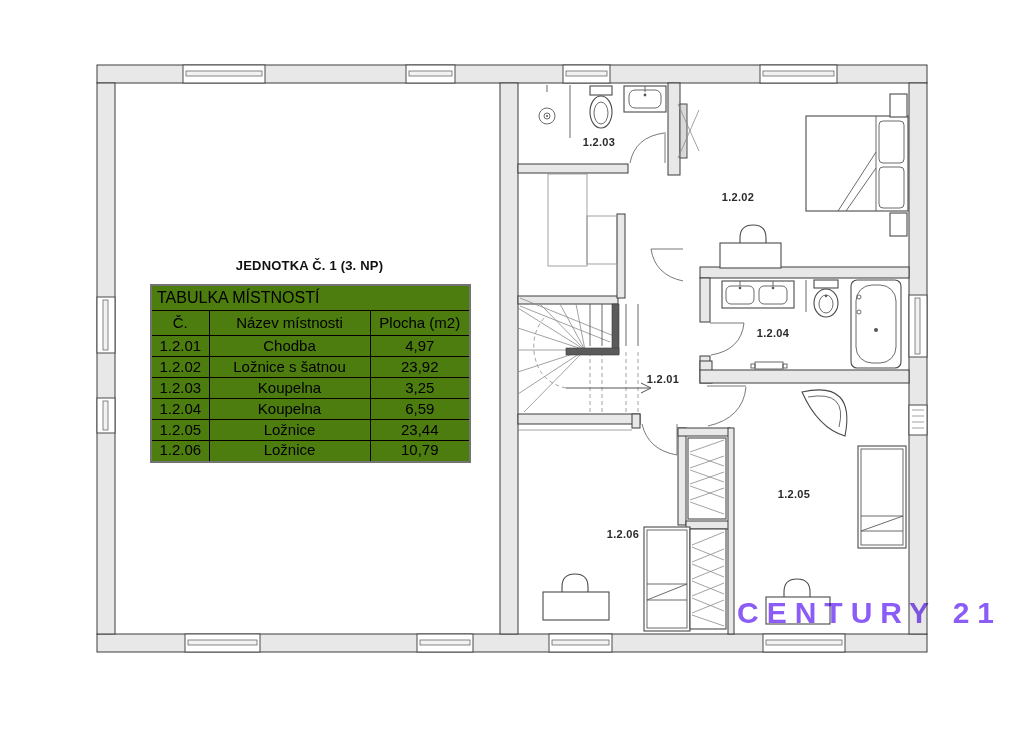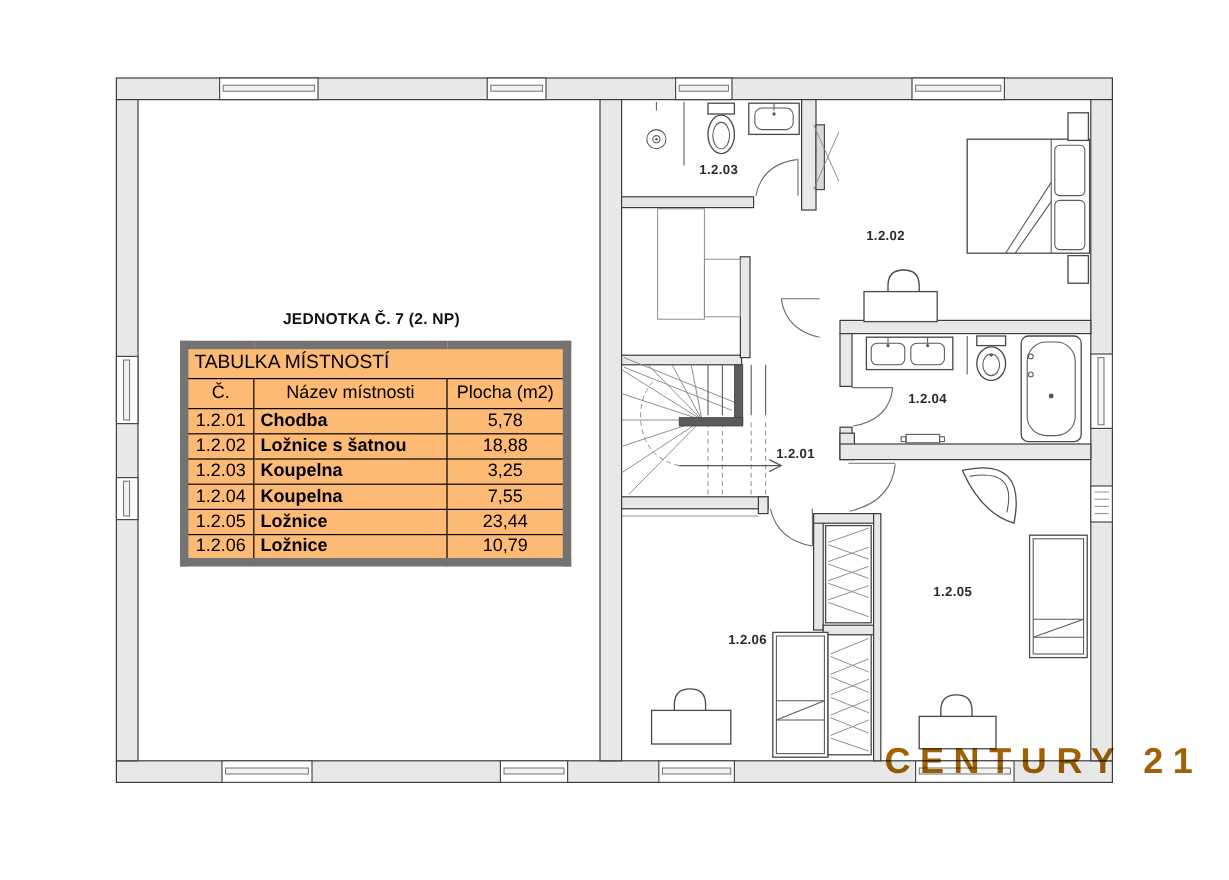--- a/index.html
+++ b/index.html
@@ -4,31 +4,31 @@
 <style>
   html,body{margin:0;padding:0;background:#fff;}
   #stage{position:relative;width:1024px;height:679px;background:#ffffff;overflow:hidden;
          font-family:"Liberation Sans",sans-serif;}
   #plan-svg{position:absolute;left:0;top:0;}
   .plan-label{position:absolute;transform:translate(-50%,-50%);
               font:700 11px "Liberation Sans",sans-serif;color:#2a2a2a;letter-spacing:.3px;white-space:nowrap;}
   #unit-title{position:absolute;left:150px;top:258px;width:319px;text-align:center;
               font:700 13px "Liberation Sans",sans-serif;color:#111;letter-spacing:.2px;}
   #room-table{position:absolute;left:150px;top:284px;width:319px;border-collapse:collapse;
-              border:7px solid #737373;table-layout:fixed;background:#fdba74;}
+              border:2px solid #737373;table-layout:fixed;background:#4d7c0f;}
   #room-table th,#room-table td{border:1.5px solid #000;padding:0 5px;color:#000;
               font:400 15px/1.25 "Liberation Sans",sans-serif;overflow:hidden;white-space:nowrap;}
   #room-table .tbl-title{font-size:16px;height:24px;text-align:left;font-weight:400;}
   #room-table .colhead th{height:24px;text-align:center;font-weight:400;}
   #room-table tr.data-row{height:21px;}
   #room-table td.c-num{text-align:center;}
-  #room-table td.c-name{text-align:left;font-weight:bold;}
+  #room-table td.c-name{text-align:center;}
   #room-table td.c-area{text-align:center;}
-  #watermark{position:absolute;left:737px;top:618px;font:700 30px "Liberation Sans",sans-serif;
-             letter-spacing:8px;color:#a16207;mix-blend-mode:multiply;white-space:nowrap;z-index:5;
+  #watermark{position:absolute;left:737px;top:596px;font:700 30px "Liberation Sans",sans-serif;
+             letter-spacing:8px;color:#8b5cf6;mix-blend-mode:multiply;white-space:nowrap;z-index:5;
              pointer-events:none;}
   .w{fill:#e8e8e8;stroke:#3c3c3c;stroke-width:1;}
   .win{fill:#ffffff;stroke:#4a4a4a;stroke-width:1;}
   .winb{fill:#f2f2f2;stroke:#6a6a6a;stroke-width:.8;}
   .fu{fill:#ffffff;stroke:#4a4a4a;stroke-width:1.1;}
   .fl{fill:none;stroke:#5a5a5a;stroke-width:.9;}
   .thin{fill:none;stroke:#8a8a8a;stroke-width:.8;}
   .door{fill:none;stroke:#6a6a6a;stroke-width:.9;}
   .rail{fill:#5b5b5b;stroke:#3c3c3c;stroke-width:.6;}
   .dash{fill:none;stroke:#8a8a8a;stroke-width:.8;stroke-dasharray:4 3;}
@@ -291,56 +291,56 @@
     </g>
   </svg>
 
   <span class="plan-label" style="left:599px;top:142px">1.2.03</span>
   <span class="plan-label" style="left:738px;top:197px">1.2.02</span>
   <span class="plan-label" style="left:773px;top:333px">1.2.04</span>
   <span class="plan-label" style="left:663px;top:379px">1.2.01</span>
   <span class="plan-label" style="left:794px;top:494px">1.2.05</span>
   <span class="plan-label" style="left:623px;top:534px">1.2.06</span>
 
-  <div id="unit-title">JEDNOTKA Č. 7 (2. NP)</div>
+  <div id="unit-title">JEDNOTKA Č. 1 (3. NP)</div>
 
   <table id="room-table">
     <colgroup>
         <col style="width:58px">
         <col style="width:161px">
         <col style="width:100px">
       </colgroup>
     <tbody>
       <tr>
           <th class="tbl-title" colspan="3">TABULKA MÍSTNOSTÍ</th>
         </tr>
       <tr class="colhead">
         <th>Č.</th>
         <th>Název místnosti</th>
         <th>Plocha (m2)</th>
       </tr>
       <tr class="data-row">
         <td class="c-num">1.2.01</td>
         <td class="c-name">Chodba</td>
-        <td class="c-area">5,78</td>
+        <td class="c-area">4,97</td>
       </tr>
       <tr class="data-row">
         <td class="c-num">1.2.02</td>
         <td class="c-name">Ložnice s šatnou</td>
-        <td class="c-area">18,88</td>
+        <td class="c-area">23,92</td>
       </tr>
       <tr class="data-row">
         <td class="c-num">1.2.03</td>
         <td class="c-name">Koupelna</td>
         <td class="c-area">3,25</td>
       </tr>
       <tr class="data-row">
         <td class="c-num">1.2.04</td>
         <td class="c-name">Koupelna</td>
-        <td class="c-area">7,55</td>
+        <td class="c-area">6,59</td>
       </tr>
       <tr class="data-row">
         <td class="c-num">1.2.05</td>
         <td class="c-name">Ložnice</td>
         <td class="c-area">23,44</td>
       </tr>
       <tr class="data-row">
         <td class="c-num">1.2.06</td>
         <td class="c-name">Ložnice</td>
         <td class="c-area">10,79</td>

